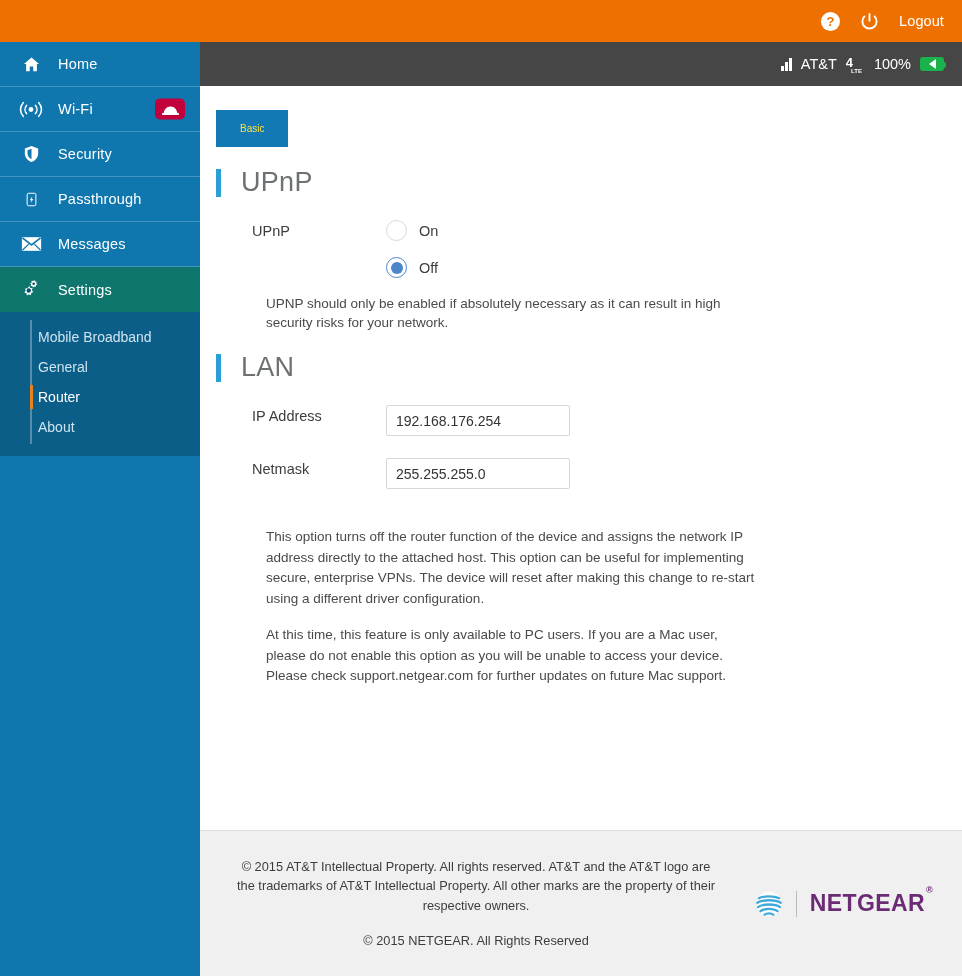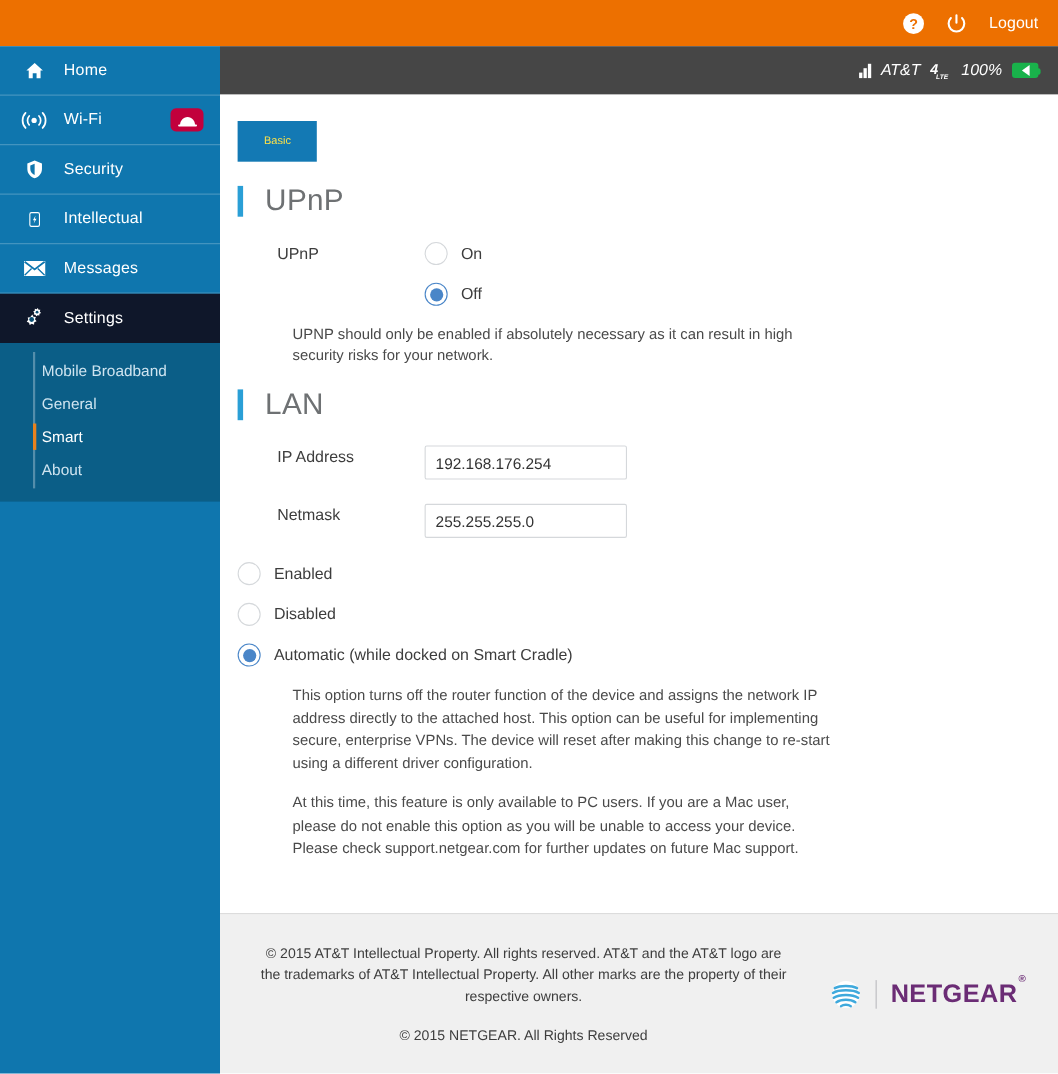--- a/index.html
+++ b/index.html
@@ -53,21 +53,21 @@
     border-bottom: 1px solid rgba(255,255,255,0.22);
   }
   .nav-item .nav-icon {
     width: 26px; display: flex; align-items: center; justify-content: center;
     margin-right: 14px; color: #fff;
   }
   .nav-item .nav-label {
     color: #ffffff; font-size: 14.5px; letter-spacing: .2px;
   }
   .nav-item.active {
-    background: #0f172a; border-bottom: none;
+    background: #0f766e; border-bottom: none;
   }
   .nav-badge {
     position: absolute; right: 15px; top: 50%; transform: translateY(-50%);
     width: 30px; height: 21px; border-radius: 5px;
     background: #C2003C; display: flex; align-items: center; justify-content: center;
   }
   .submenu { background: #0B5E87; padding: 10px 0 14px 0; position: relative; }
   .submenu-line {
     position: absolute; left: 30px; top: 8px; bottom: 12px;
     width: 2px; background: rgba(255,255,255,0.30);
@@ -84,21 +84,21 @@
   }
   .sidebar-filler { flex: 1 1 auto; background: #0F76AE; }
 
   
   .right { flex: 1 1 auto; display: flex; flex-direction: column; min-width: 0; }
 
   .statusbar {
     height: 44px; flex: 0 0 44px;
     background: #464646;
     display: flex; align-items: center; justify-content: flex-end;
-    padding-right: 18px; gap: 9px; font-style: italic;
+    padding-right: 18px; gap: 9px;
   }
   .status-text { color: #ffffff; font-size: 14.5px; }
   .signal-bars { display: flex; align-items: flex-end; gap: 1.5px; height: 13px; }
   .signal-bars i { width: 2.5px; background: #ffffff; display: block; }
   .signal-bars i:nth-child(1) { height: 5px; }
   .signal-bars i:nth-child(2) { height: 9px; }
   .signal-bars i:nth-child(3) { height: 13px; }
   .lte-icon {
     color: #ffffff; font-size: 13px; font-weight: bold;
     position: relative; padding-right: 1px; line-height: 1;
@@ -259,21 +259,21 @@
         <span class="nav-label">Security</span>
       </div>
 
       <div class="nav-item">
         <span class="nav-icon">
           <svg viewBox="0 0 24 24" width="15" height="21" fill="none" stroke="#ffffff" stroke-width="1.6">
             <rect x="5" y="2" width="14" height="20" rx="2.4"></rect>
             <path d="M13.4 6.4 L9.4 13 H12 L10.6 17.8 L14.8 11.1 H12.2 Z" fill="#ffffff" stroke="none"></path>
           </svg>
         </span>
-        <span class="nav-label">Intellectual</span>
+        <span class="nav-label">Passthrough</span>
       </div>
 
       <div class="nav-item">
         <span class="nav-icon">
           <svg viewBox="0 0 24 18" width="21" height="16" fill="#ffffff">
             <path d="M1 1.2 H23 V16.8 H1 Z" fill="#ffffff"></path>
             <path d="M1.6 2 L12 10 L22.4 2" fill="none" stroke="#0F76AE" stroke-width="1.9"></path>
             <path d="M1.6 16.2 L8.8 9.2 M22.4 16.2 L15.2 9.2" fill="none" stroke="#0F76AE" stroke-width="1.4"></path>
           </svg>
         </span>
@@ -295,21 +295,21 @@
       <div class="submenu">
         <div class="submenu-line"></div>
         <div class="submenu-item">
           <span>Mobile Broadband</span>
         </div>
         <div class="submenu-item">
           <span>General</span>
         </div>
         <div class="submenu-item current">
           <span class="submenu-marker"></span>
-          <span>Smart</span>
+          <span>Router</span>
         </div>
         <div class="submenu-item">
           <span>About</span>
         </div>
       </div>
 
       <div class="sidebar-filler"></div>
     </div>
 
     <div class="right">
@@ -370,34 +370,20 @@
         </div>
 
         <div class="field-row">
           <div class="field-label">Netmask</div>
           <div class="field-control">
             <input class="text-input" type="text" value="255.255.255.0" style="">
           </div>
         </div>
 
         <div class="field-row">
-          <div class="field-control">
-            <div class="radio-line">
-              <span class="radio"></span>
-              <span class="radio-label">Enabled</span>
-            </div>
-            <div class="radio-line">
-              <span class="radio"></span>
-              <span class="radio-label">Disabled</span>
-            </div>
-            <div class="radio-line">
-              <span class="radio checked"></span>
-              <span class="radio-label">Automatic (while docked on Smart Cradle)</span>
-            </div>
-          </div>
         </div>
 
         <div class="para">This option turns off the router function of the device and assigns the network IP address directly to the attached host. This option can be useful for implementing secure, enterprise VPNs. The device will reset after making this change to re-start using a different driver configuration.</div>
 
         <div class="para">
           <span>At this time, this feature is only available to PC users. If you are a Mac user, please do not enable this option as you will be unable to access your device. Please check </span><a href="#">support.netgear.com</a><span> for further updates on future Mac support.</span>
         </div>
 
       </div>
 

